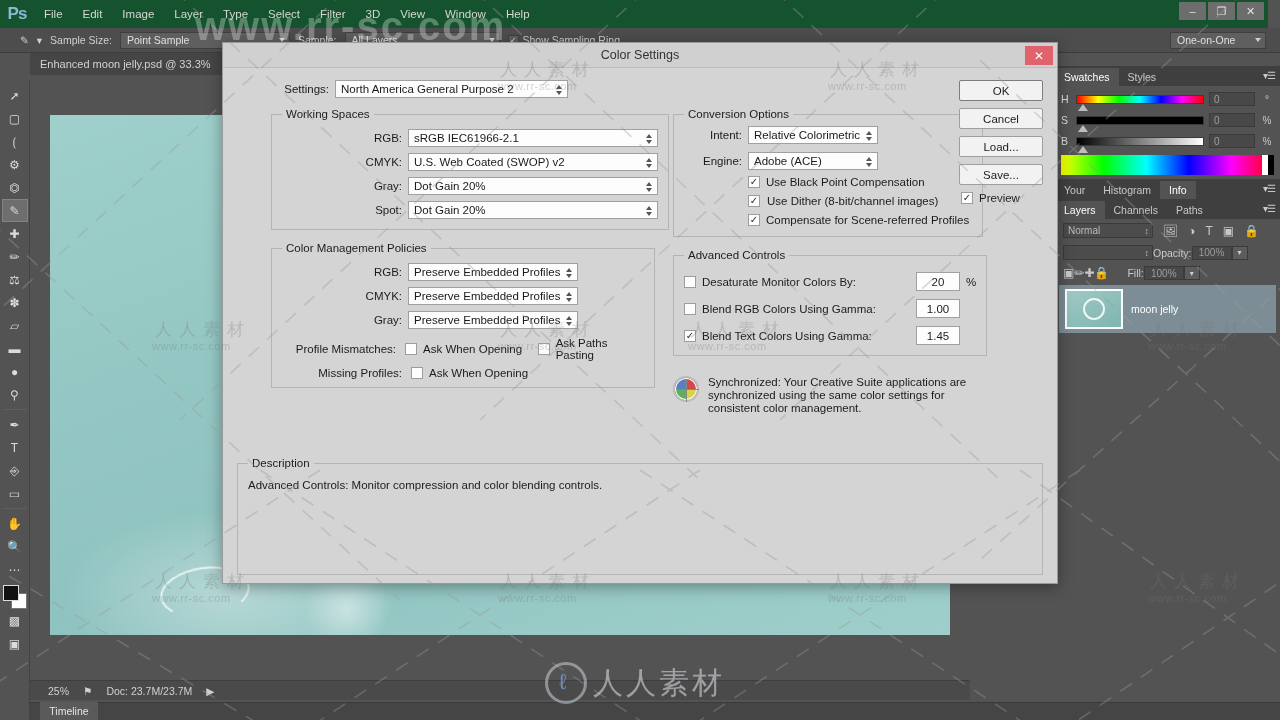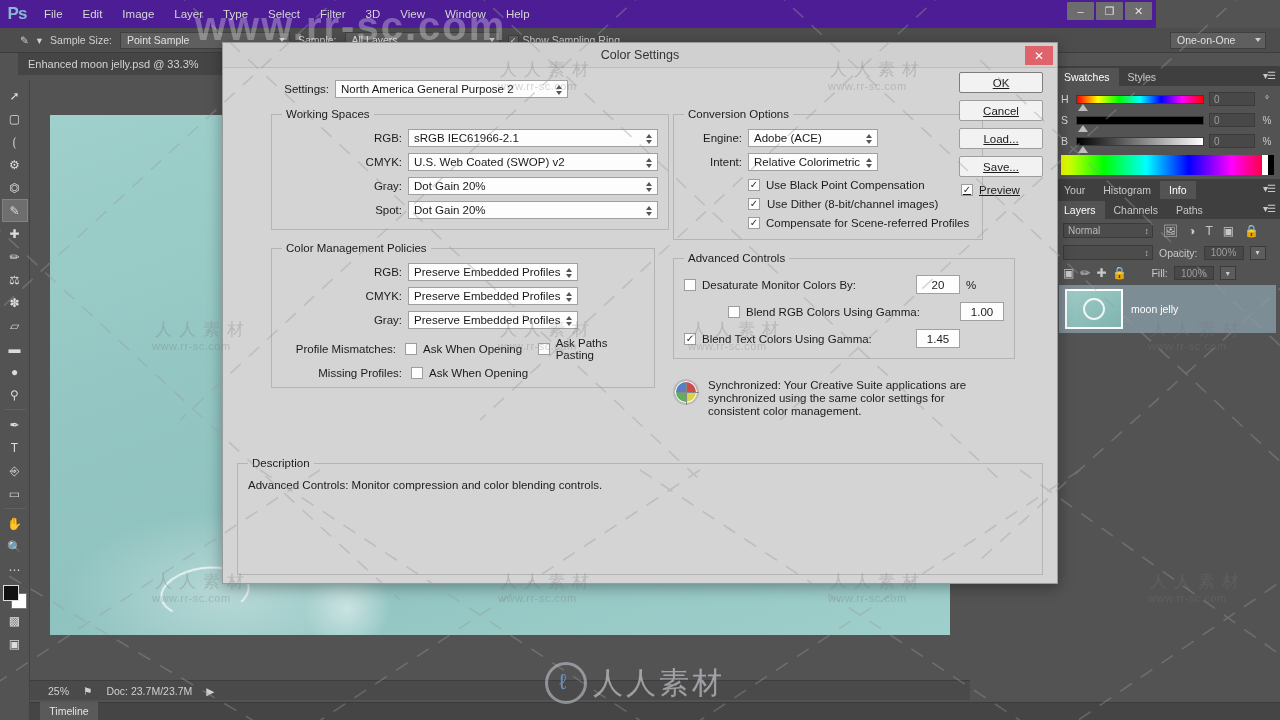--- a/index.html
+++ b/index.html
@@ -8,22 +8,22 @@
     width:1280px; height:720px; overflow:hidden;
     font-family:"Liberation Sans", sans-serif;
     background:#535353; position:relative;
     -webkit-font-smoothing:antialiased;
   }
 
   
   #ps-app { position:absolute; inset:0; background:#535353; }
 
   #menubar {
-    position:absolute; left:0; top:0; width:1156px; height:28px;
-    background:#4c1d95; display:flex; align-items:center;
+    position:absolute; left:0; top:0; width:1268px; height:28px;
+    background:#14532d; display:flex; align-items:center;
   }
   #ps-logo {
     width:34px; height:28px; display:flex; align-items:center; justify-content:center;
     color:#8bb7d6; font-weight:bold; font-size:17px; letter-spacing:-1px;
     font-family:"Liberation Sans", sans-serif;
   }
   .menu-item {
     padding:0 10px; height:28px; line-height:28px;
     font-size:11.5px; color:#d6d6d6; cursor:default; white-space:nowrap;
   }
@@ -69,21 +69,21 @@
     color:#dcdcdc; font-size:12px; position:relative;
   }
   .tool.active { background:#6e6e6e; border:1px solid #828282; }
   .tool-sep { width:22px; height:1px; background:#606060; margin:3px 0; }
   .swatches { width:24px; height:24px; position:relative; margin-top:4px; }
   .sw-black { position:absolute; left:0; top:0; width:16px; height:16px; background:#111; border:1px solid #ddd; }
   .sw-white { position:absolute; left:8px; top:8px; width:16px; height:16px; background:#fff; border:1px solid #777; }
 
   
   #doc-tab {
-    position:absolute; left:18px; top:53px; width:250px; height:22px;
+    position:absolute; left:30px; top:53px; width:250px; height:22px;
     background:#454545; color:#d2d2d2; font-size:11px;
     display:flex; align-items:center; padding-left:10px;
   }
   #canvas {
     position:absolute; left:50px; top:115px; width:900px; height:520px;
     background:linear-gradient(160deg,#9fd0cb 0%, #94c7c3 35%, #8fc3c0 60%, #9fcfcb 100%);
     overflow:hidden;
   }
   #canvas .water {
     position:absolute; inset:0;
@@ -158,21 +158,21 @@
     background:#7d8d96; margin:2px 4px;
   }
   .layer-thumb {
     width:58px; height:40px; border:2px solid #fff;
     background:linear-gradient(150deg,#9ecac5,#7fb4b0);
     display:flex; align-items:center; justify-content:center;
   }
   .layer-thumb .ring { width:22px; height:22px; border:2px solid rgba(255,255,255,.85); border-radius:50%; }
   .layer-name { font-size:10.5px; color:#ffffff; }
   .opacity-row, .fill-row {
-    display:flex; align-items:center; gap:6px; padding:3px 8px; background:#535353;
+    display:flex; align-items:center; padding:3px 8px; background:#535353;
     font-size:10.5px; color:#c9c9c9;
   }
   .mini-field {
     width:40px; height:14px; background:#484848; border:1px solid #3a3a3a;
     color:#9d9d9d; font-size:10px; display:flex; align-items:center; justify-content:center;
   }
   .mini-drop { width:16px; height:14px; background:#5c5c5c; border:1px solid #3a3a3a;
     display:flex; align-items:center; justify-content:center; color:#ccc; font-size:8px; }
   .blend-drop { width:90px; height:15px; background:#4c4c4c; border:1px solid #3a3a3a;
      display:flex; align-items:center; padding:0 4px; color:#bbb; font-size:10px; position:relative;}
@@ -225,21 +225,21 @@
     display:flex; align-items:center; justify-content:center;
     font-size:10px; color:#2c2c2c; line-height:1;
   }
   .box.checked:after { content:"\2713"; font-size:10px; color:#2b2b2b; }
 
   .num {
     background:#fdfdfd; border:1px solid #a0a0a0; height:19px; width:44px;
     display:flex; align-items:center; justify-content:center; font-size:11.5px;
   }
 
-  #btn-col { position:absolute; right:14px; top:4px; width:84px;text-decoration:underline; }
+  #btn-col { position:absolute; right:14px; top:12px; width:84px; }
   .btn {
     width:84px; height:21px; background:#f2f2f2; border:1px solid #9e9e9e;
     display:flex; align-items:center; justify-content:center;
     font-size:11.5px; color:#1c1c1c; margin-bottom:7px; border-radius:2px;
   }
   .btn.primary { border-color:#7d7d7d; }
 
   #sync-row { display:flex; gap:9px; margin-top:20px; align-items:flex-start; }
   #sync-icon { width:26px; height:26px; border-radius:50%; position:relative; flex:none;
     background:conic-gradient(#cf4b4b 0 25%, #d9d34b 25% 50%, #5fae5b 50% 75%, #5a7fc0 75% 100%);
@@ -560,40 +560,40 @@
               </span>
             </div>
           </fieldset>
         </div>
 
         <div style="width:310px;">
 
           <fieldset class="group">
             <legend>Conversion Options</legend>
 
+            <div class="row" style="margin:0 0 8px 0;">
+              <span class="lbl" style="width:58px;">Intent:</span>
+              <span class="combo" style="width:130px; margin-left:6px;">
+                <span>Relative Colorimetric</span>
+                <span class="arrows">
+                    <i class="up"></i>
+                    <i class="dn"></i>
+                  </span>
+              </span>
+            </div>
             <div class="row" style="margin:3px 0 6px 0;">
               <span class="lbl" style="width:58px;">Engine:</span>
               <span class="combo" style="width:130px; margin-left:6px;">
                 <span>Adobe (ACE)</span>
                 <span class="arrows">
                     <i class="up"></i>
                     <i class="dn"></i>
                   </span>
               </span>
             </div>
-            <div class="row" style="margin:0 0 8px 0;">
-              <span class="lbl" style="width:58px;">Intent:</span>
-              <span class="combo" style="width:130px; margin-left:6px;">
-                <span>Relative Colorimetric</span>
-                <span class="arrows">
-                    <i class="up"></i>
-                    <i class="dn"></i>
-                  </span>
-              </span>
-            </div>
 
             <div class="chk" style="margin:0 0 7px 64px;">
               <span class="box checked"></span>
               <span>Use Black Point Compensation</span>
             </div>
             <div class="chk" style="margin:0 0 7px 64px;gap:7px;">
               <span class="box checked"></span>
               <span>Use Dither (8-bit/channel images)</span>
             </div>
             <div class="chk" style="margin:0 0 2px 64px;">
@@ -608,21 +608,21 @@
             <div class="row" style="margin:5px 0 8px 0;">
               <span class="chk" style="width:232px;">
                 <span class="box"></span>
                 <span>Desaturate Monitor Colors By:</span>
               </span>
               <span class="num">20</span>
               <span style="margin-left:6px;">%</span>
             </div>
 
             <div class="row" style="margin:0 0 8px 0;">
-              <span class="chk" style="width:232px;margin-left:44px;">
+              <span class="chk" style="width:232px;">
                 <span class="box"></span>
                 <span>Blend RGB Colors Using Gamma:</span>
               </span>
               <span class="num">1.00</span>
             </div>
 
             <div class="row" style="margin:0 0 2px 0;">
               <span class="chk" style="width:232px;">
                 <span class="box checked"></span>
                 <span>Blend Text Colors Using Gamma:</span>

